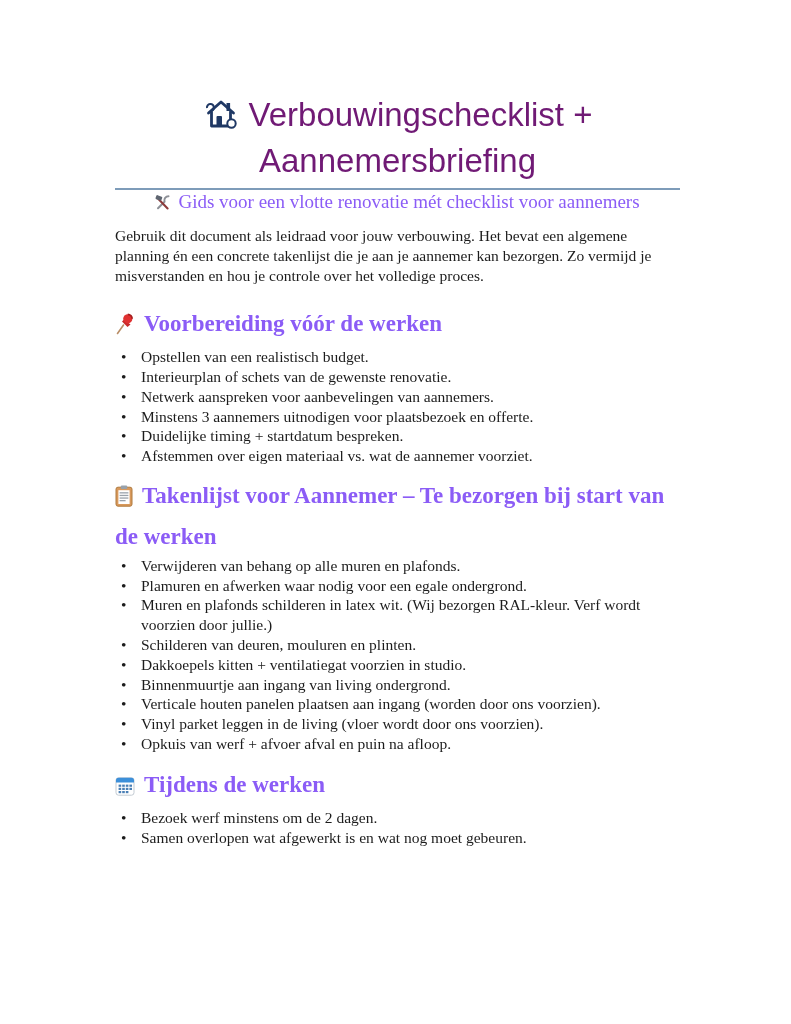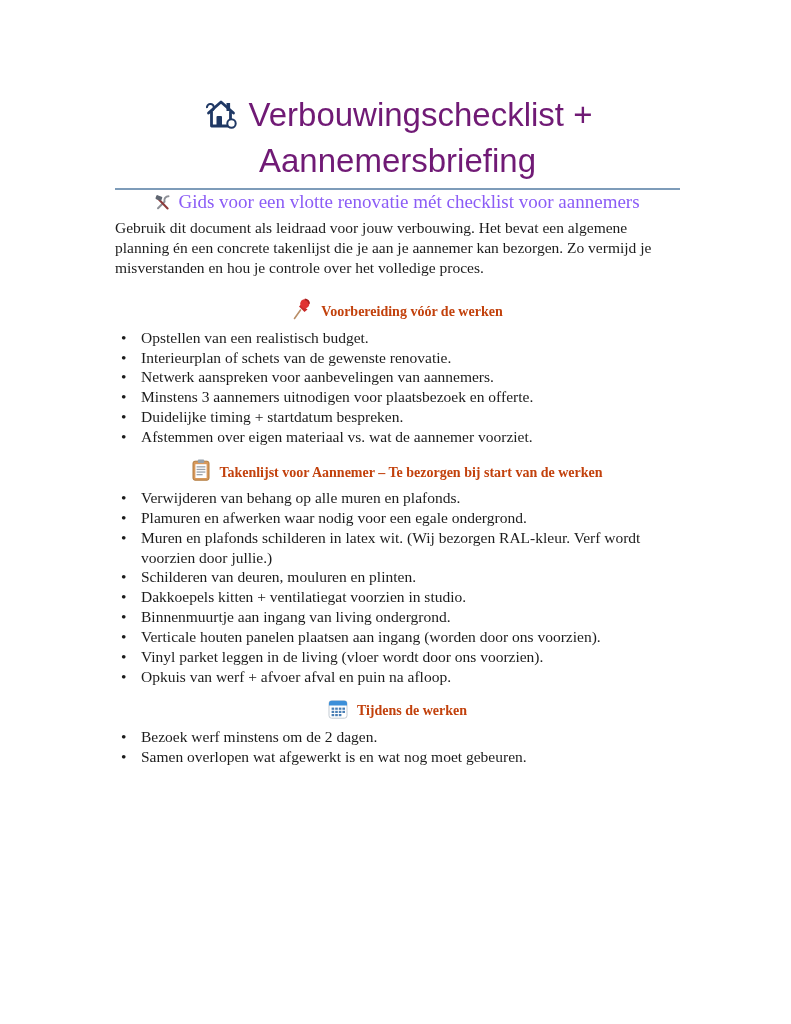--- a/index.html
+++ b/index.html
@@ -35,32 +35,31 @@
     height: 0;
   }
   .subtitle {
     text-align: center;
     font-size: 19px;
     line-height: 1.3;
     color: #8b5cf6;
   }
   .subtitle .icon { display: inline-block; vertical-align: -3px; margin-right: 7px; }
   .intro {
-    margin-top: 0;
+    margin-top: 8px;
     font-size: 15.5px;
     line-height: 1.28;
   }
   h2.section-heading {
     margin-top: 21px;
-    font-size: 14px;
+    font-size: 23px;
     line-height: 1.6;
     font-weight: 700;
-    color: #c2410c;
+    color: #8b5cf6;
     font-family: "Liberation Serif", "DejaVu Serif", serif;
-    text-align: center;
   }
   h2.section-heading .icon {
     display: inline-block;
     vertical-align: -4px;
     margin-right: 9px;
   }
   ul.checklist {
     list-style: none;
     font-size: 15.5px;
     line-height: 1.28;

